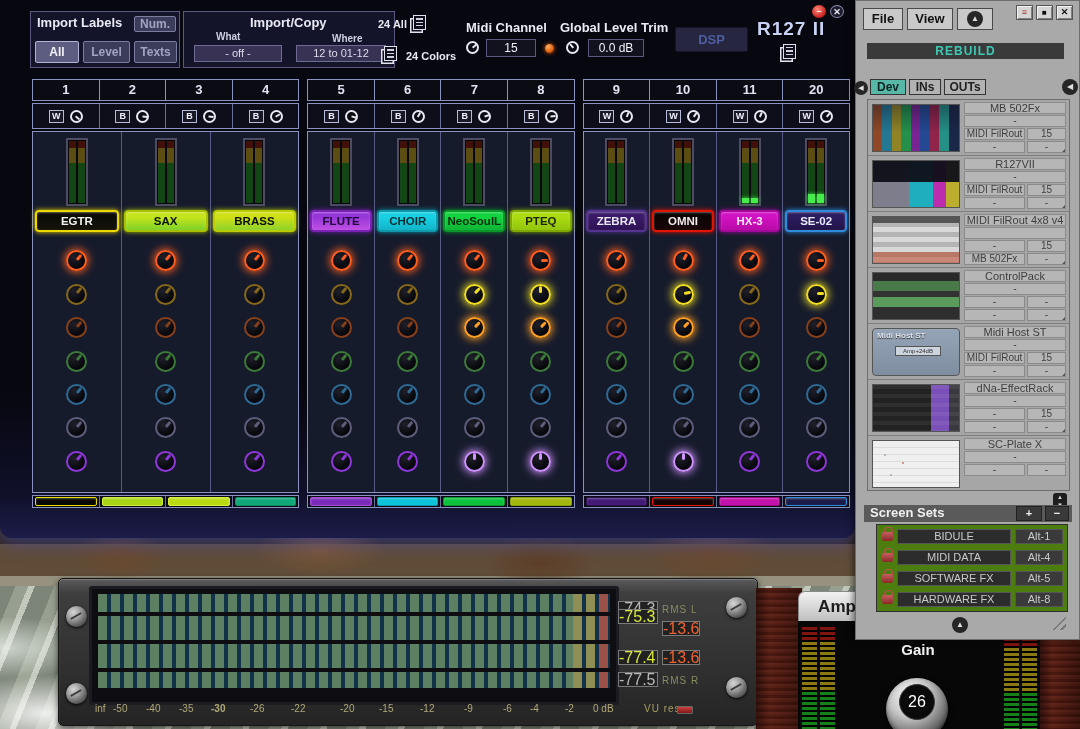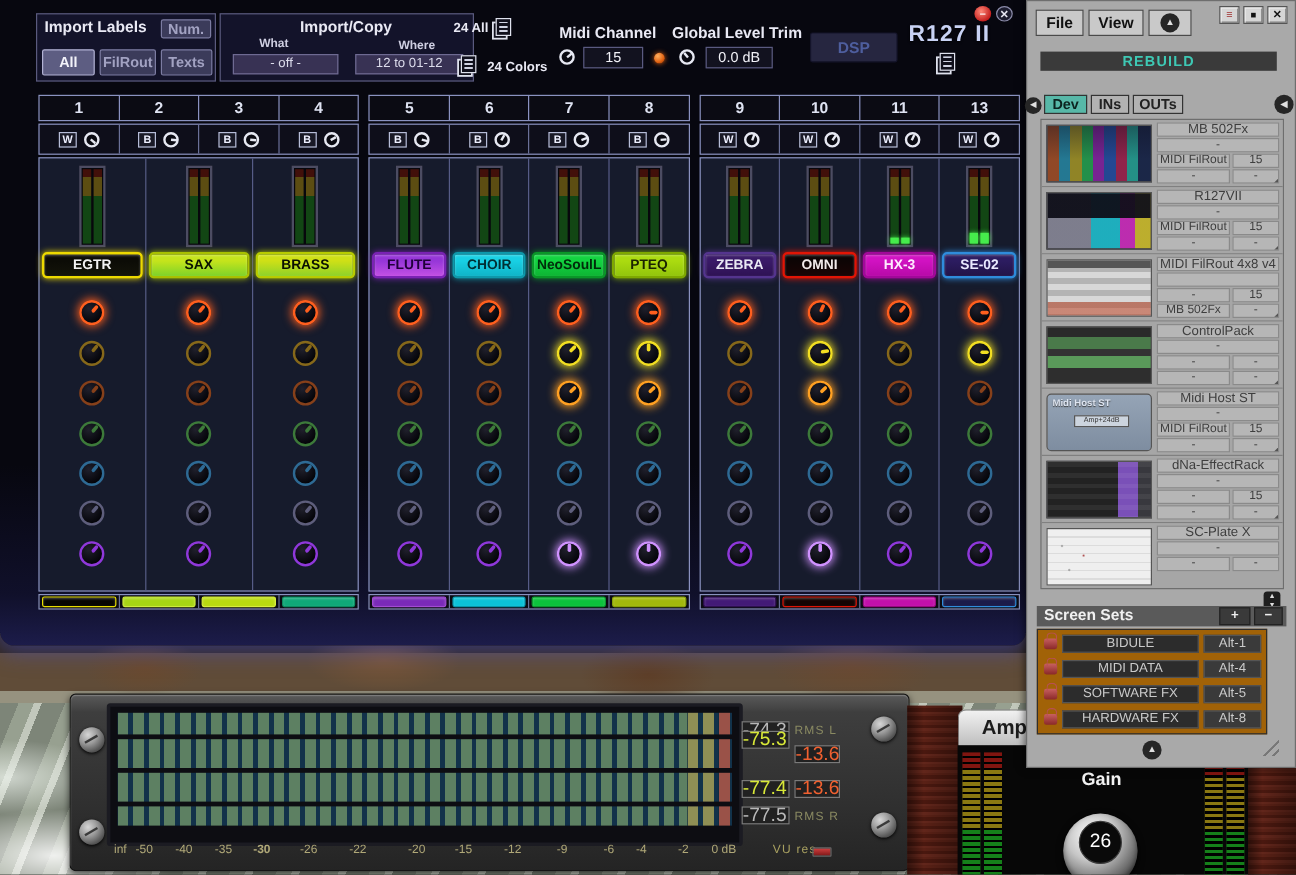--- a/index.html
+++ b/index.html
@@ -181,21 +181,21 @@
     radial-gradient(2px 2px at 30px 22px,#a44,rgba(0,0,0,0) 70%),
     radial-gradient(2px 2px at 18px 34px,#888,rgba(0,0,0,0) 70%),
     repeating-linear-gradient(180deg,#efefef 0 6px,#dcdcdc 6px 7px);background-color:#e8e8e8}
   #spinner{position:absolute;left:197px;top:492px;width:14px;height:17px;background:#1e1e1e;border-radius:3px;
     color:#ddd;font-size:6px;line-height:8px;text-align:center}
   #sspanel{position:absolute;left:8px;top:504px;width:208px;height:126px}
   #sshdr{position:absolute;left:0;top:0;width:208px;height:17px;background:#5a5a5a;
     color:#f0f0f0;font-weight:bold;font-size:13px;line-height:16px;padding-left:6px}
   .ssbtn{position:absolute;top:1px;height:15px;background:#3a3a3a;border:1px solid #222;color:#eee;
     font-weight:bold;font-size:11px;line-height:13px;text-align:center}
-  #sslist{position:absolute;left:0;top:19px;width:192px;height:88px;background:#a16207;border:1px solid #2e2e2e;padding:2px 0}
+  #sslist{position:absolute;left:12px;top:19px;width:192px;height:88px;background:#4d7c0f;border:1px solid #2e2e2e;padding:2px 0}
   .ssrow{height:19px;display:flex;align-items:center;margin:0 4px 2px 2px;gap:4px}
   .lock{position:relative;width:11px;height:9px;background:linear-gradient(180deg,#c86060,#8a2828);border-radius:2px;flex:none;margin-left:3px}
   .lock::before{content:"";position:absolute;left:2px;top:-5px;width:7px;height:6px;border:1.5px solid #b85050;border-bottom:none;border-radius:4px 4px 0 0}
   .ssname{flex:1;height:15px;background:#2c2c2c;border:1px solid #555;color:#cacaca;font-size:11px;line-height:13px;text-align:center}
   .sskey{width:48px;height:15px;background:#3a3a3a;border:1px solid #555;color:#cacaca;font-size:11px;line-height:13px;text-align:center;flex:none}
   #grip{position:absolute;left:196px;top:615px;width:14px;height:14px;
     background:repeating-linear-gradient(135deg,#777 0 2px,rgba(0,0,0,0) 2px 5px);
     clip-path:polygon(100% 0,100% 100%,0 100%)}
 </style>
 </head>
@@ -203,21 +203,21 @@
 
 <div id="stage">
   <div id="photo"></div>
 
   <div id="mainwin">
 
     <div class="panel" style="left:30px;top:11px;width:150px;height:57px">
       <div class="ptitle" style="left:6px;top:3px">Import Labels</div>
       <div class="hbtn" style="left:103px;top:4px;width:42px;height:16px;line-height:14px">Num.</div>
       <div class="hbtn sel" style="left:4px;top:29px;width:44px;height:22px;line-height:20px">All</div>
-      <div class="hbtn" style="left:52px;top:29px;width:47px;height:22px;line-height:20px">FilRout</div>
+      <div class="hbtn" style="left:52px;top:29px;width:47px;height:22px;line-height:20px">Level</div>
       <div class="hbtn" style="left:103px;top:29px;width:43px;height:22px;line-height:20px">Texts</div>
     </div>
 
     <div class="panel" style="left:183px;top:11px;width:212px;height:57px">
       <div class="ptitle" style="left:66px;top:3px">Import/Copy</div>
       <div class="slabel" style="left:32px;top:19px">What</div>
       <div class="slabel" style="left:148px;top:21px">Where</div>
       <div class="dd" style="left:10px;top:33px;width:88px;height:17px">- off -</div>
       <div class="dd" style="left:112px;top:33px;width:90px;height:17px">12 to 01-12</div>
     </div>
@@ -555,21 +555,21 @@
             <div class="barcell">
               <div class="cbar" style="--bg: #a2b80c; --b: #88a008;"></div>
             </div>
           </div>
         </div>
       <div class="grp" id="grp2">
           <div class="grow row-num">
             <div class="ncell">9</div>
             <div class="ncell">10</div>
             <div class="ncell">11</div>
-            <div class="ncell">13</div>
+            <div class="ncell">20</div>
           </div>
           <div class="grow row-btn">
             <div class="bcell">
               <span class="mode">W</span>
               <span class="bknob" style="--a: 20deg;">
                 <i></i>
               </span>
             </div>
             <div class="bcell">
               <span class="mode">W</span>

